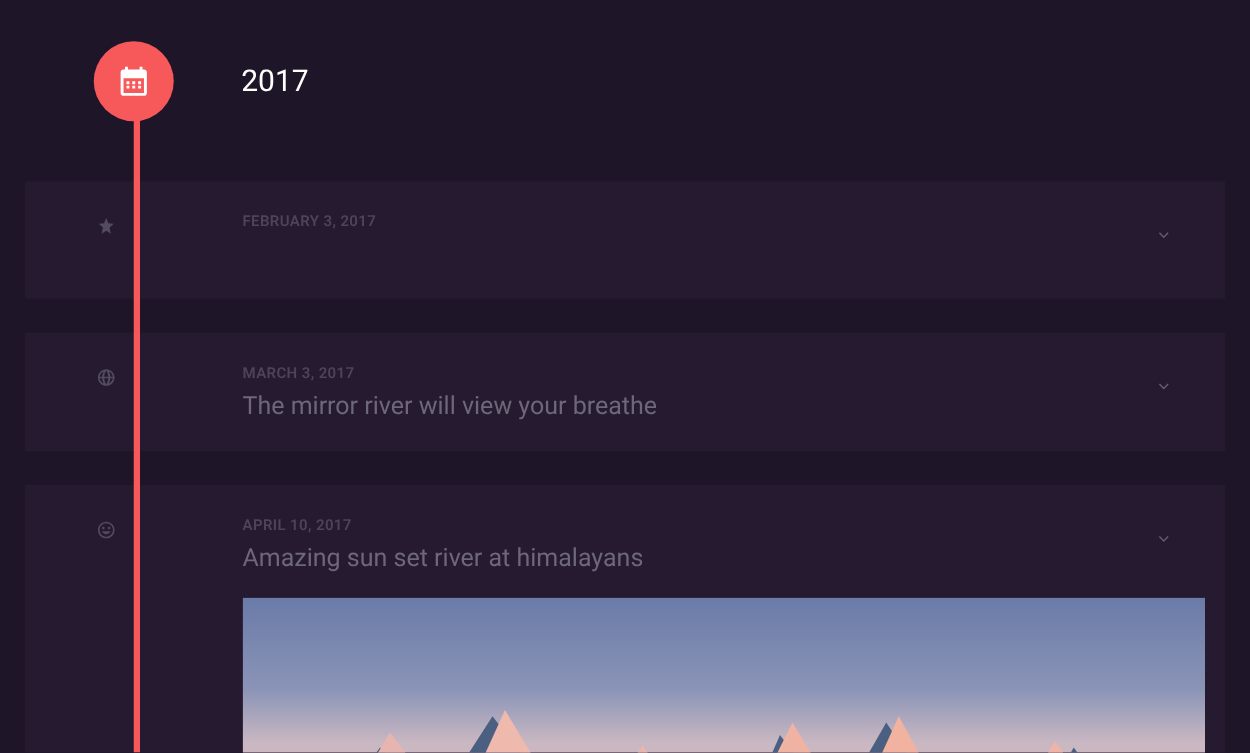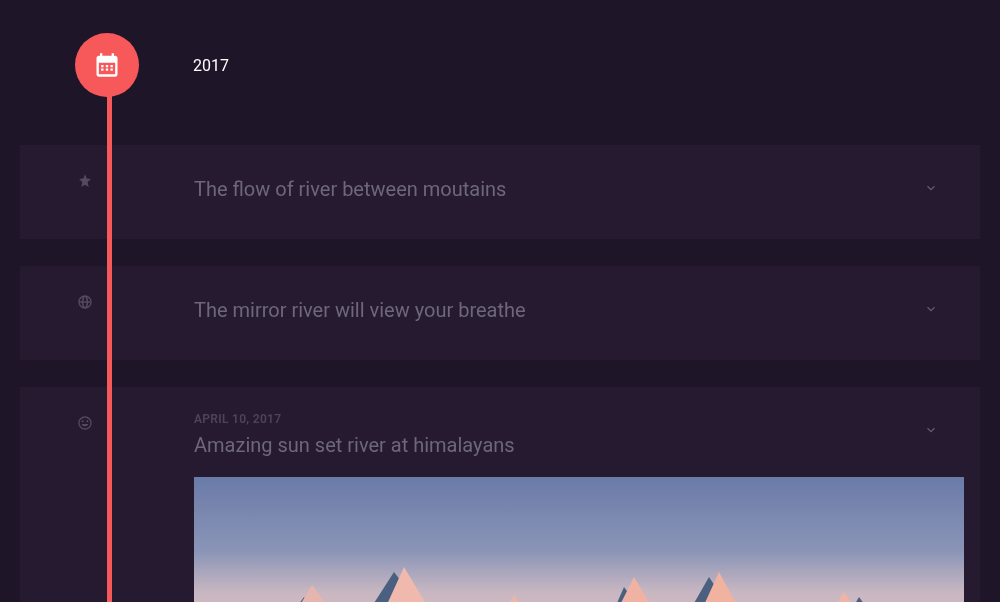--- a/index.html
+++ b/index.html
@@ -42,21 +42,21 @@
     display: flex;
     align-items: center;
     justify-content: center;
     position: relative;
     z-index: 3;
     flex-shrink: 0;
   }
   .year-badge svg { width: 28px; height: 28px; fill: #fff; display:block; }
   .year-title {
     color: #fff;
-    font-size: 16px;
+    font-size: 24px;
     font-weight: 400;
     margin-left: 54px;
   }
   .cards {
     display: flex;
     flex-direction: column;
     gap: 27px;
   }
   .card {
     position: relative;
@@ -130,36 +130,37 @@
   </div>
 
   <div class="cards">
 
     <div class="card">
       <span class="card-left-icon">
         <svg viewBox="0 0 24 24">
             <path d="M12 2l2.6 6.3L21 9l-5 4.5L17.5 21 12 17.5 6.5 21 8 13.5 3 9l6.4-.7L12 2z"></path>
           </svg>
       </span>
-      <div class="card-title">The flow of river between moutains</div>
+      <div class="card-date">FEBRUARY 3, 2017</div>
       <span class="chevron">
         <span>
           <svg viewBox="0 0 24 24">
               <polyline points="6 9 12 15 18 9"></polyline>
             </svg>
         </span>
       </span>
     </div>
 
     <div class="card">
       <span class="card-left-icon">
         <svg viewBox="0 0 24 24">
             <path d="M12 2C6.48 2 2 6.48 2 12s4.48 10 10 10 10-4.48 10-10S17.52 2 12 2zm7.93 9h-3.02c-.12-2.37-.78-4.53-1.78-6.07C17.78 5.96 19.5 8.25 19.93 11zM12 4c1.19 1.36 2.16 3.83 2.38 7H9.62C9.84 7.83 10.81 5.36 12 4zM4.07 13h3.02c.12 2.37.78 4.53 1.78 6.07C6.22 18.04 4.5 15.75 4.07 13zm3.02-2H4.07C4.5 8.25 6.22 5.96 8.87 4.93 7.87 6.47 7.21 8.63 7.09 11zM12 20c-1.19-1.36-2.16-3.83-2.38-7h4.76C14.16 16.17 13.19 18.64 12 20zm3.13-.93c1-1.54 1.66-3.7 1.78-6.07h3.02C19.5 15.75 17.78 18.04 15.13 19.07z"></path>
           </svg>
       </span>
+      <div class="card-date">MARCH 3, 2017</div>
       <div class="card-title">The mirror river will view your breathe</div>
       <span class="chevron">
         <span>
           <svg viewBox="0 0 24 24">
               <polyline points="6 9 12 15 18 9"></polyline>
             </svg>
         </span>
       </span>
     </div>
 

